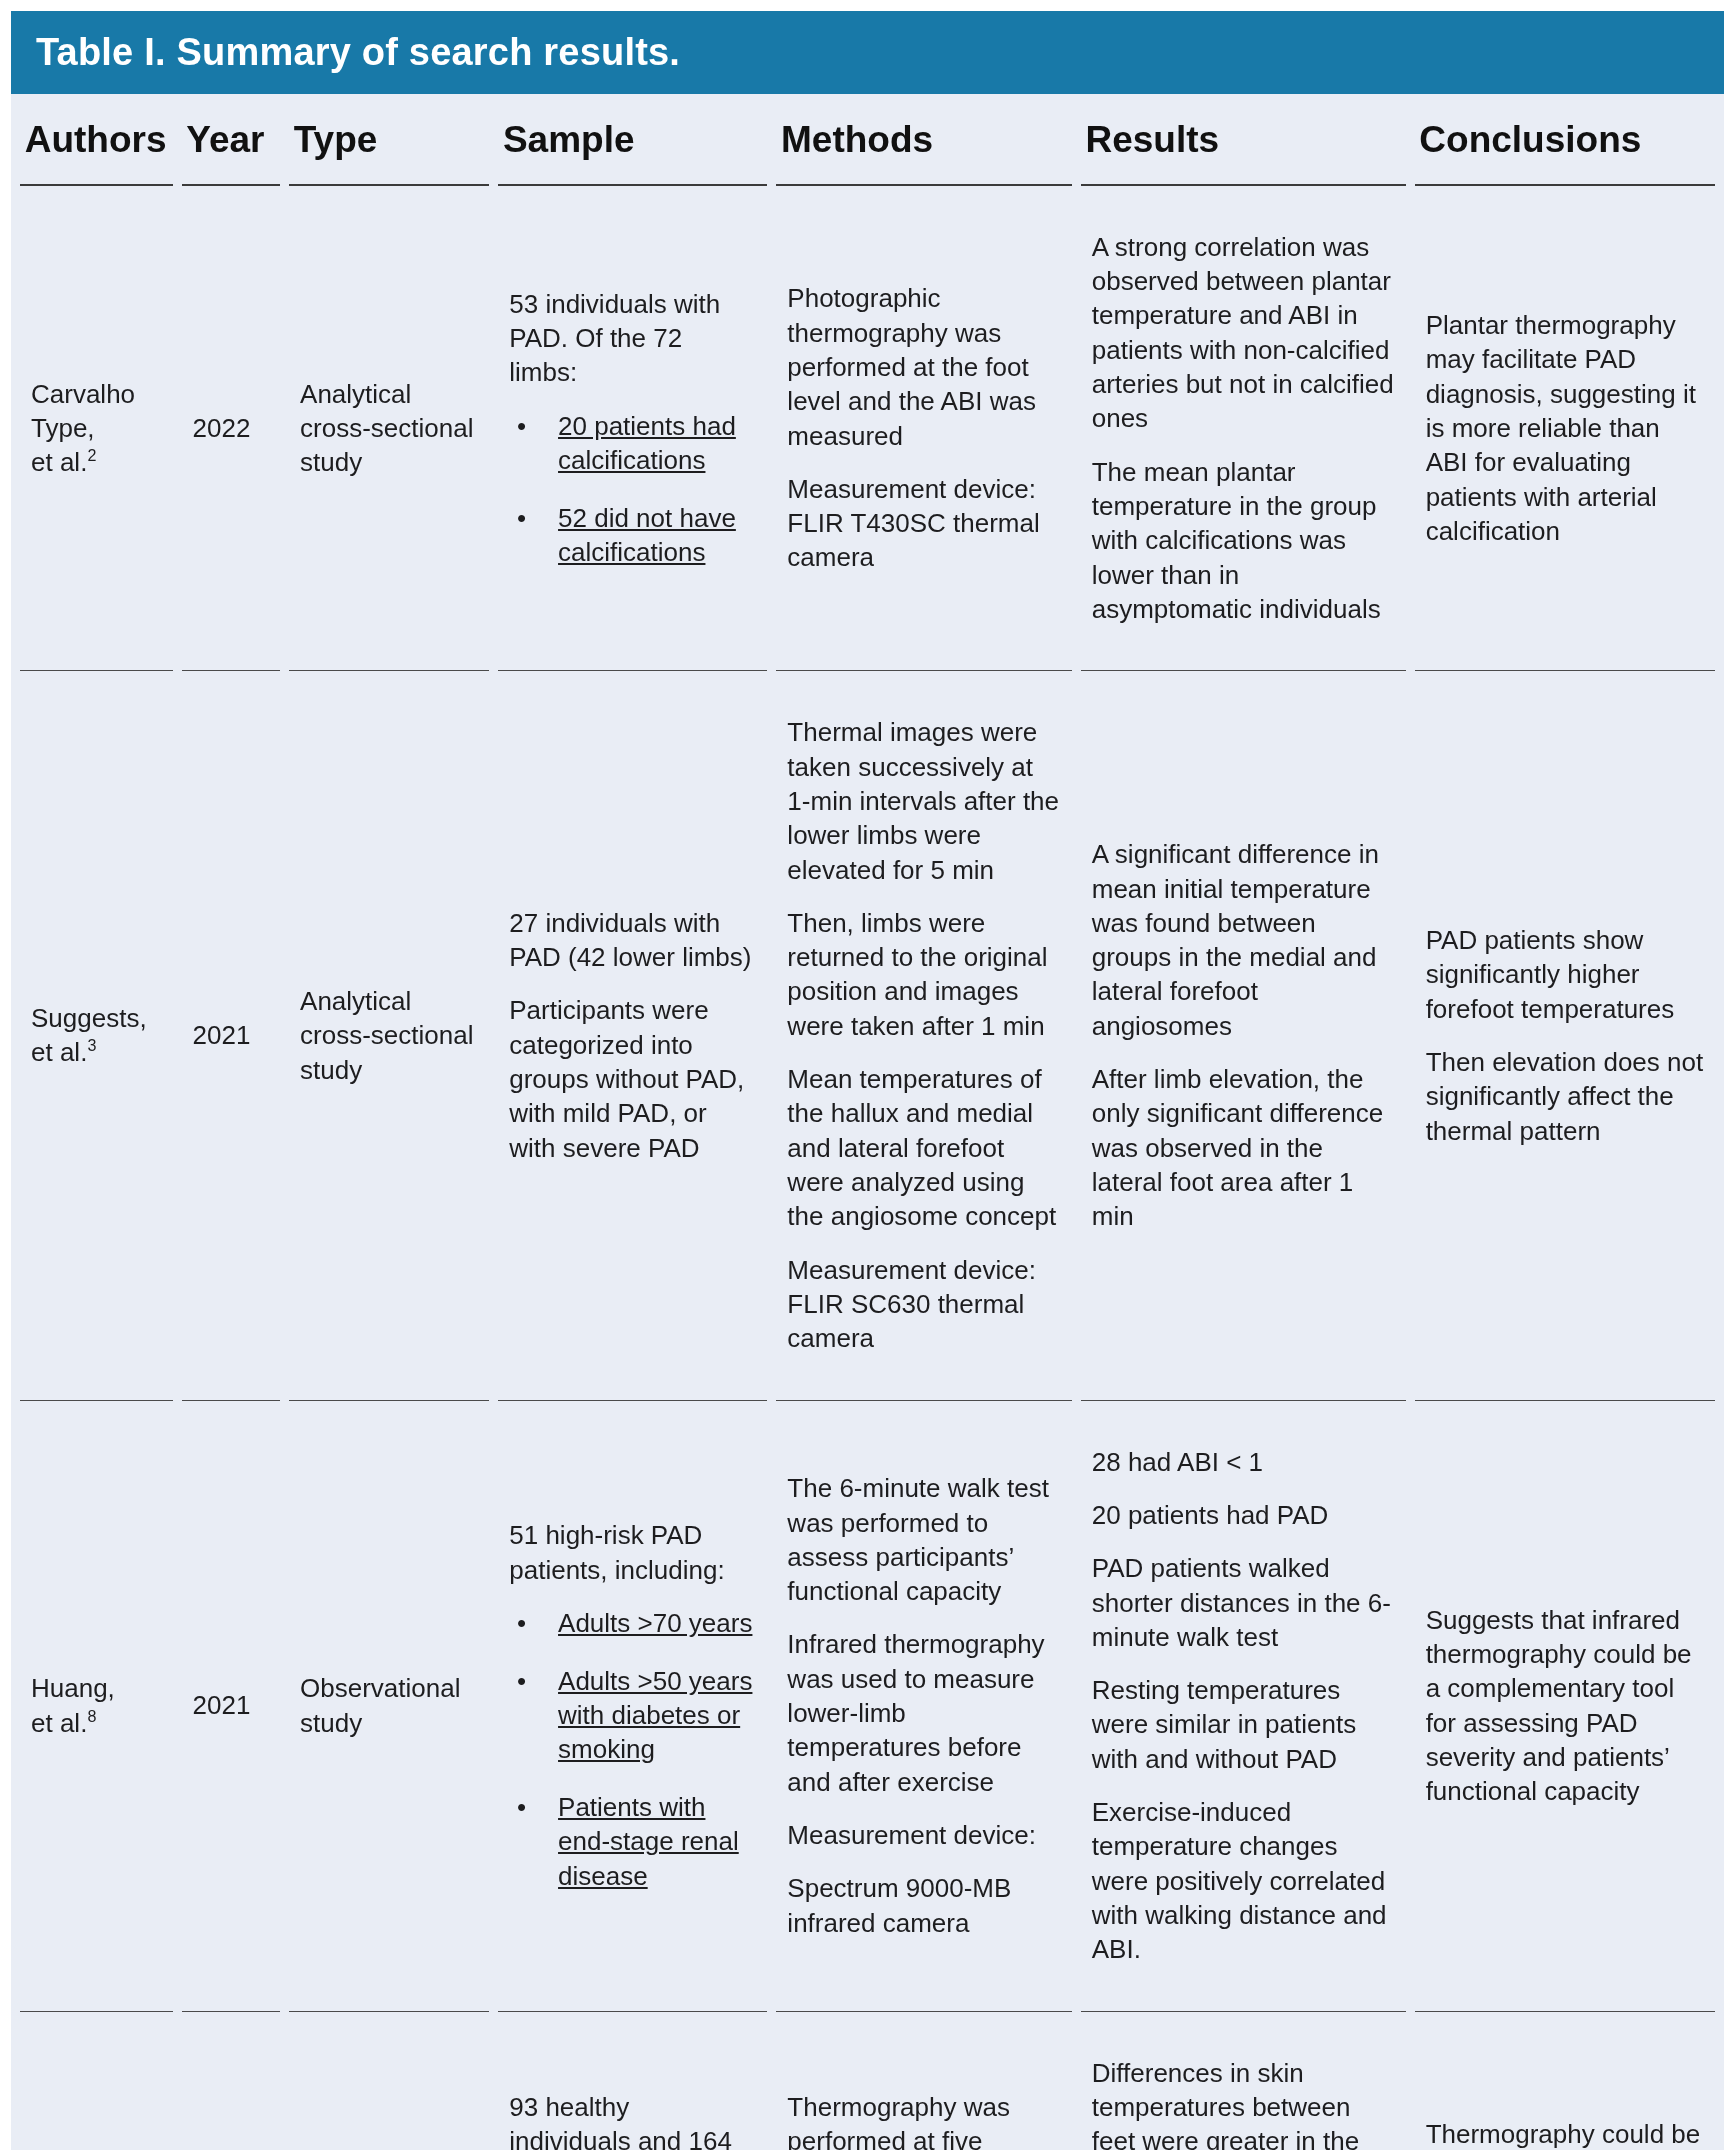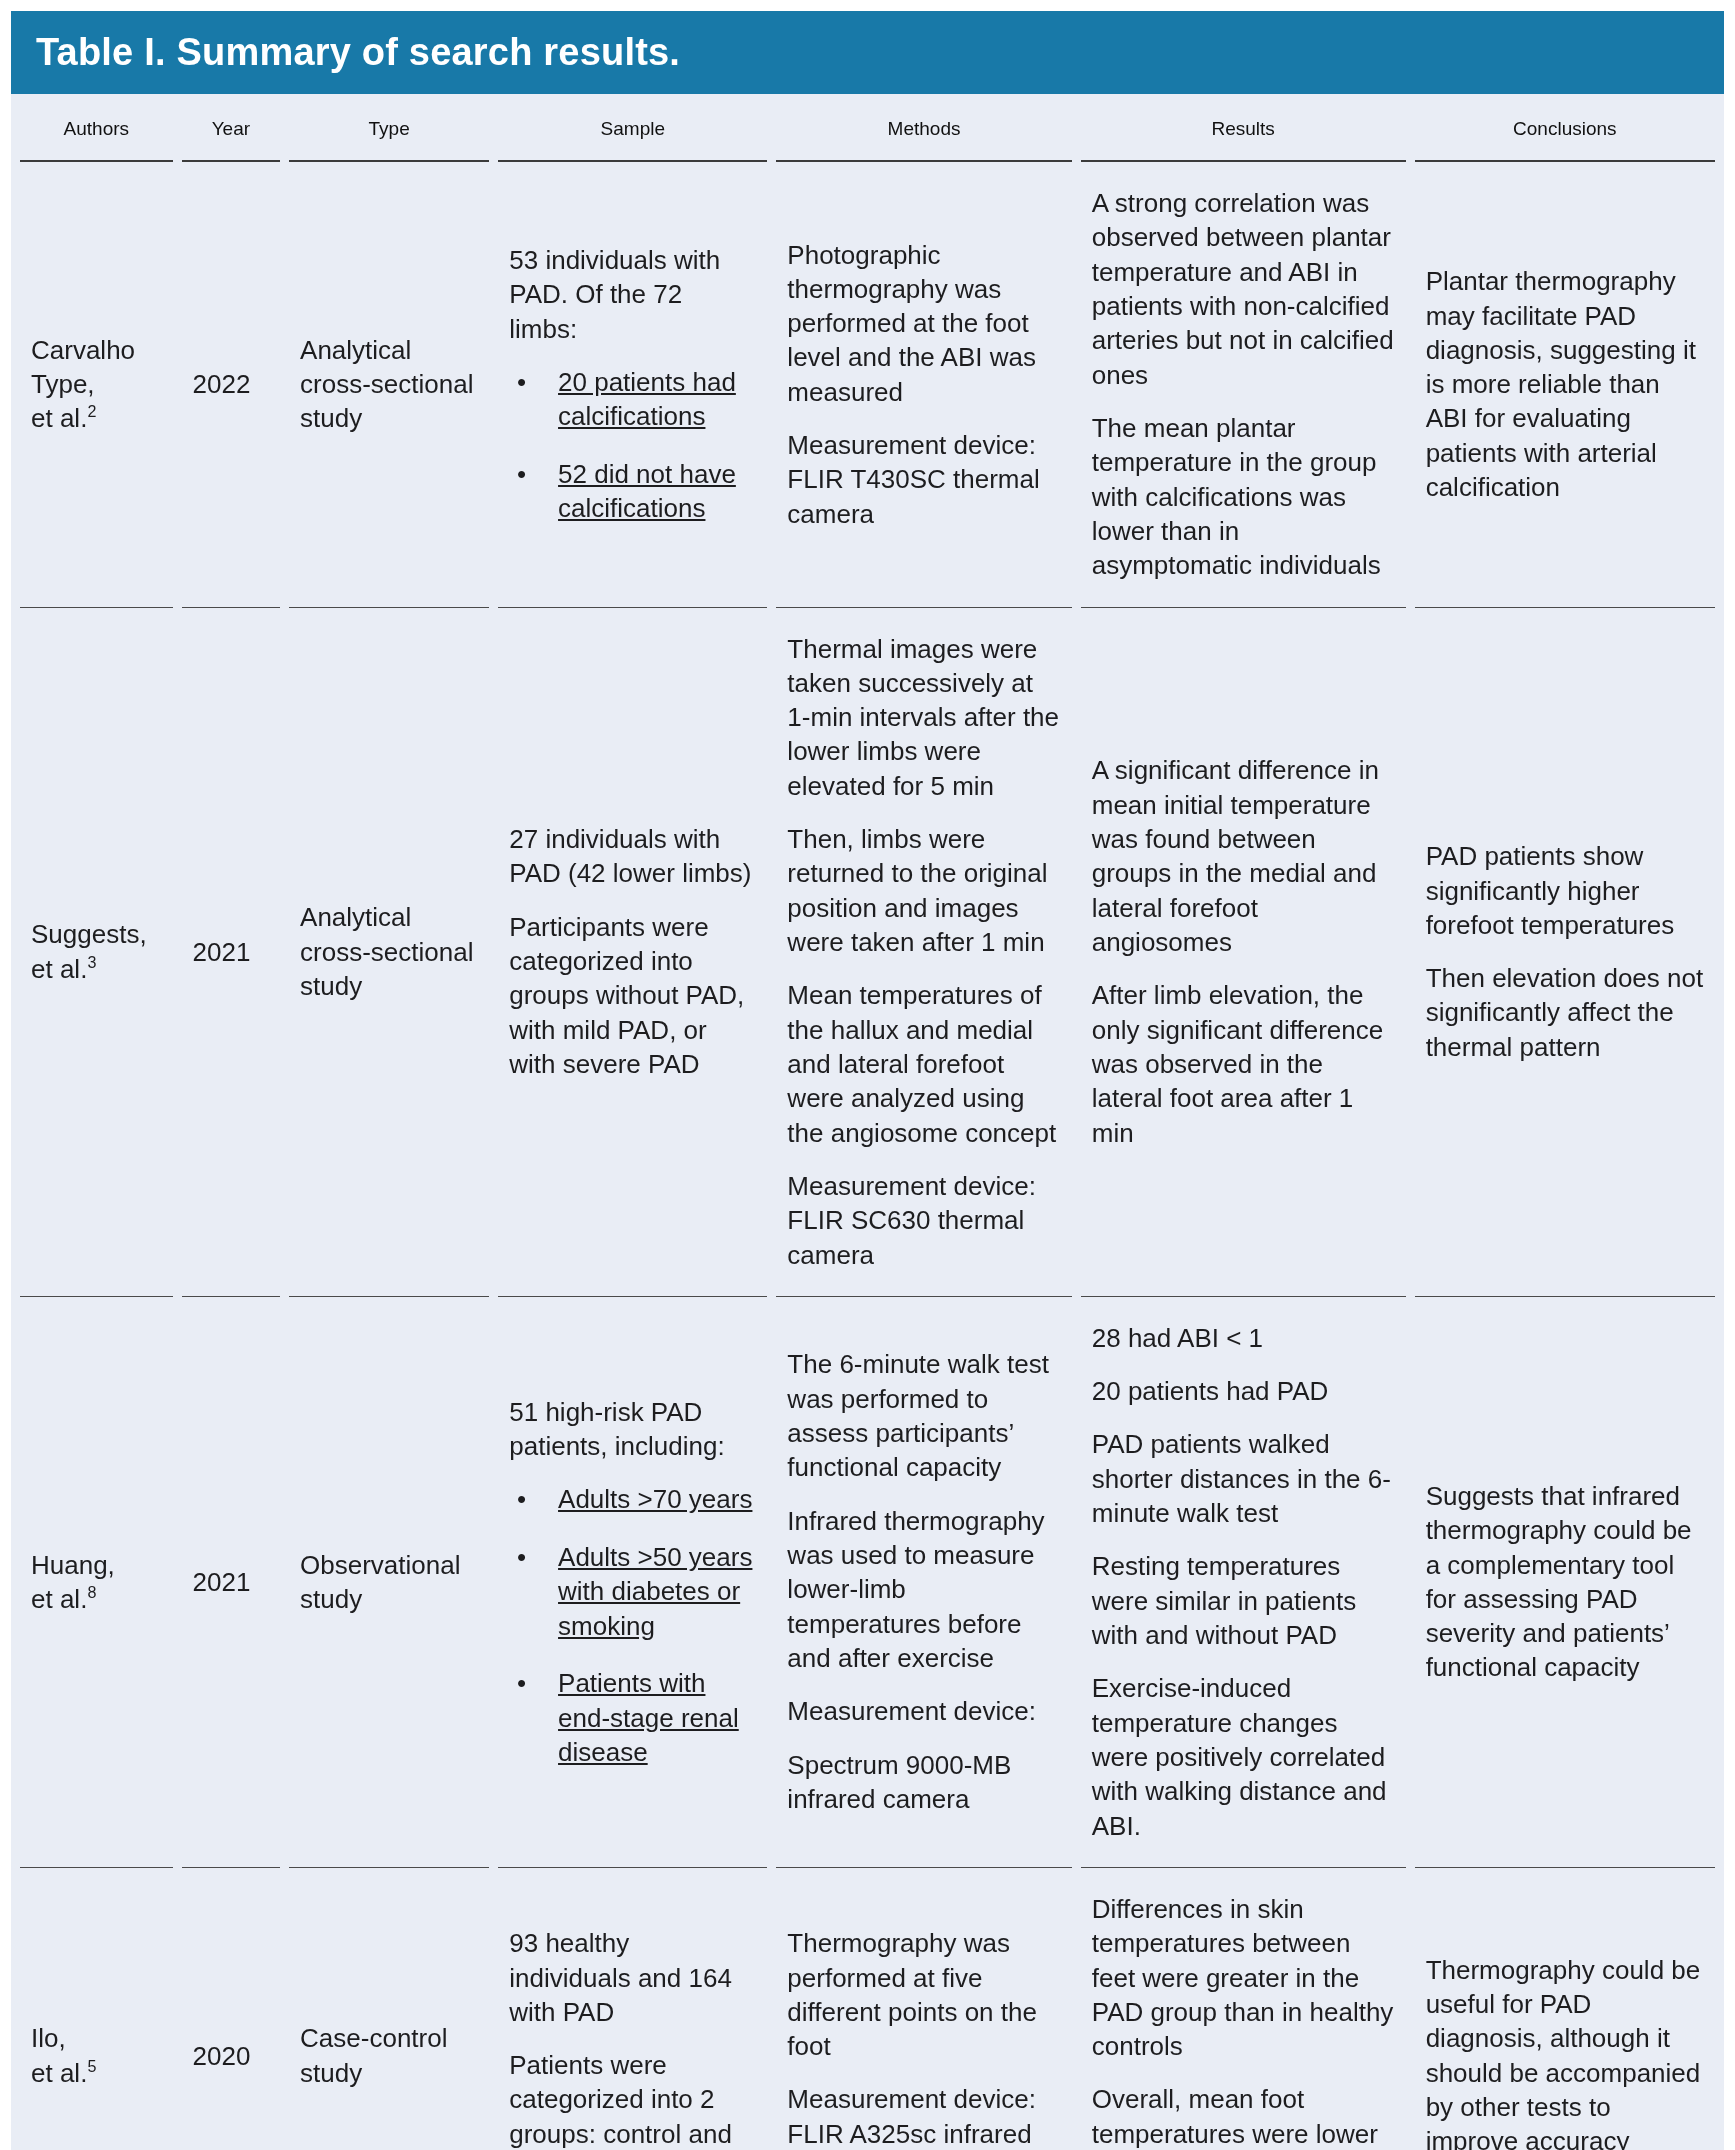--- a/index.html
+++ b/index.html
@@ -14,28 +14,28 @@
     font-size: 38px; font-weight: 700;
     padding: 20px 25px; letter-spacing: 0.2px;
   }
   .table-wrap { background: #E9EDF5; }
   table.summary {
     width: 100%; table-layout: fixed;
     border-collapse: separate; border-spacing: 9.4px 0;
     font-size: 26px; line-height: 1.32; color: #1d1d1f;
   }
   th {
-    font-size: 19px; font-weight: 400; color: #111;
-    text-align: center; vertical-align: middle;
+    font-size: 37px; font-weight: 700; color: #111;
+    text-align: left; vertical-align: middle;
     padding: 22px 4.7px 19px 4.7px;
     border-bottom: 2.3px solid #3B3B3B;
   }
   td {
     vertical-align: middle; text-align: left;
-    padding: 24px 11px;
+    padding: 44px 11px;
     border-bottom: 1.6px solid #4A4A4A;
   }
   td.year-cell { text-align: left; }
   .cell-p { margin: 0 0 19px 0; }
   .cell-p:last-child, .bullet:last-child { margin-bottom: 0; }
   .bullet { display: flex; margin: 0 0 23.4px 0; }
   .bullet .dot { flex: none; width: 41px; padding-left: 7.8px; }
   .bullet .btext { flex: 1; text-decoration: underline; }
   sup { font-size: 0.62em; line-height: 0; }
 </style>

